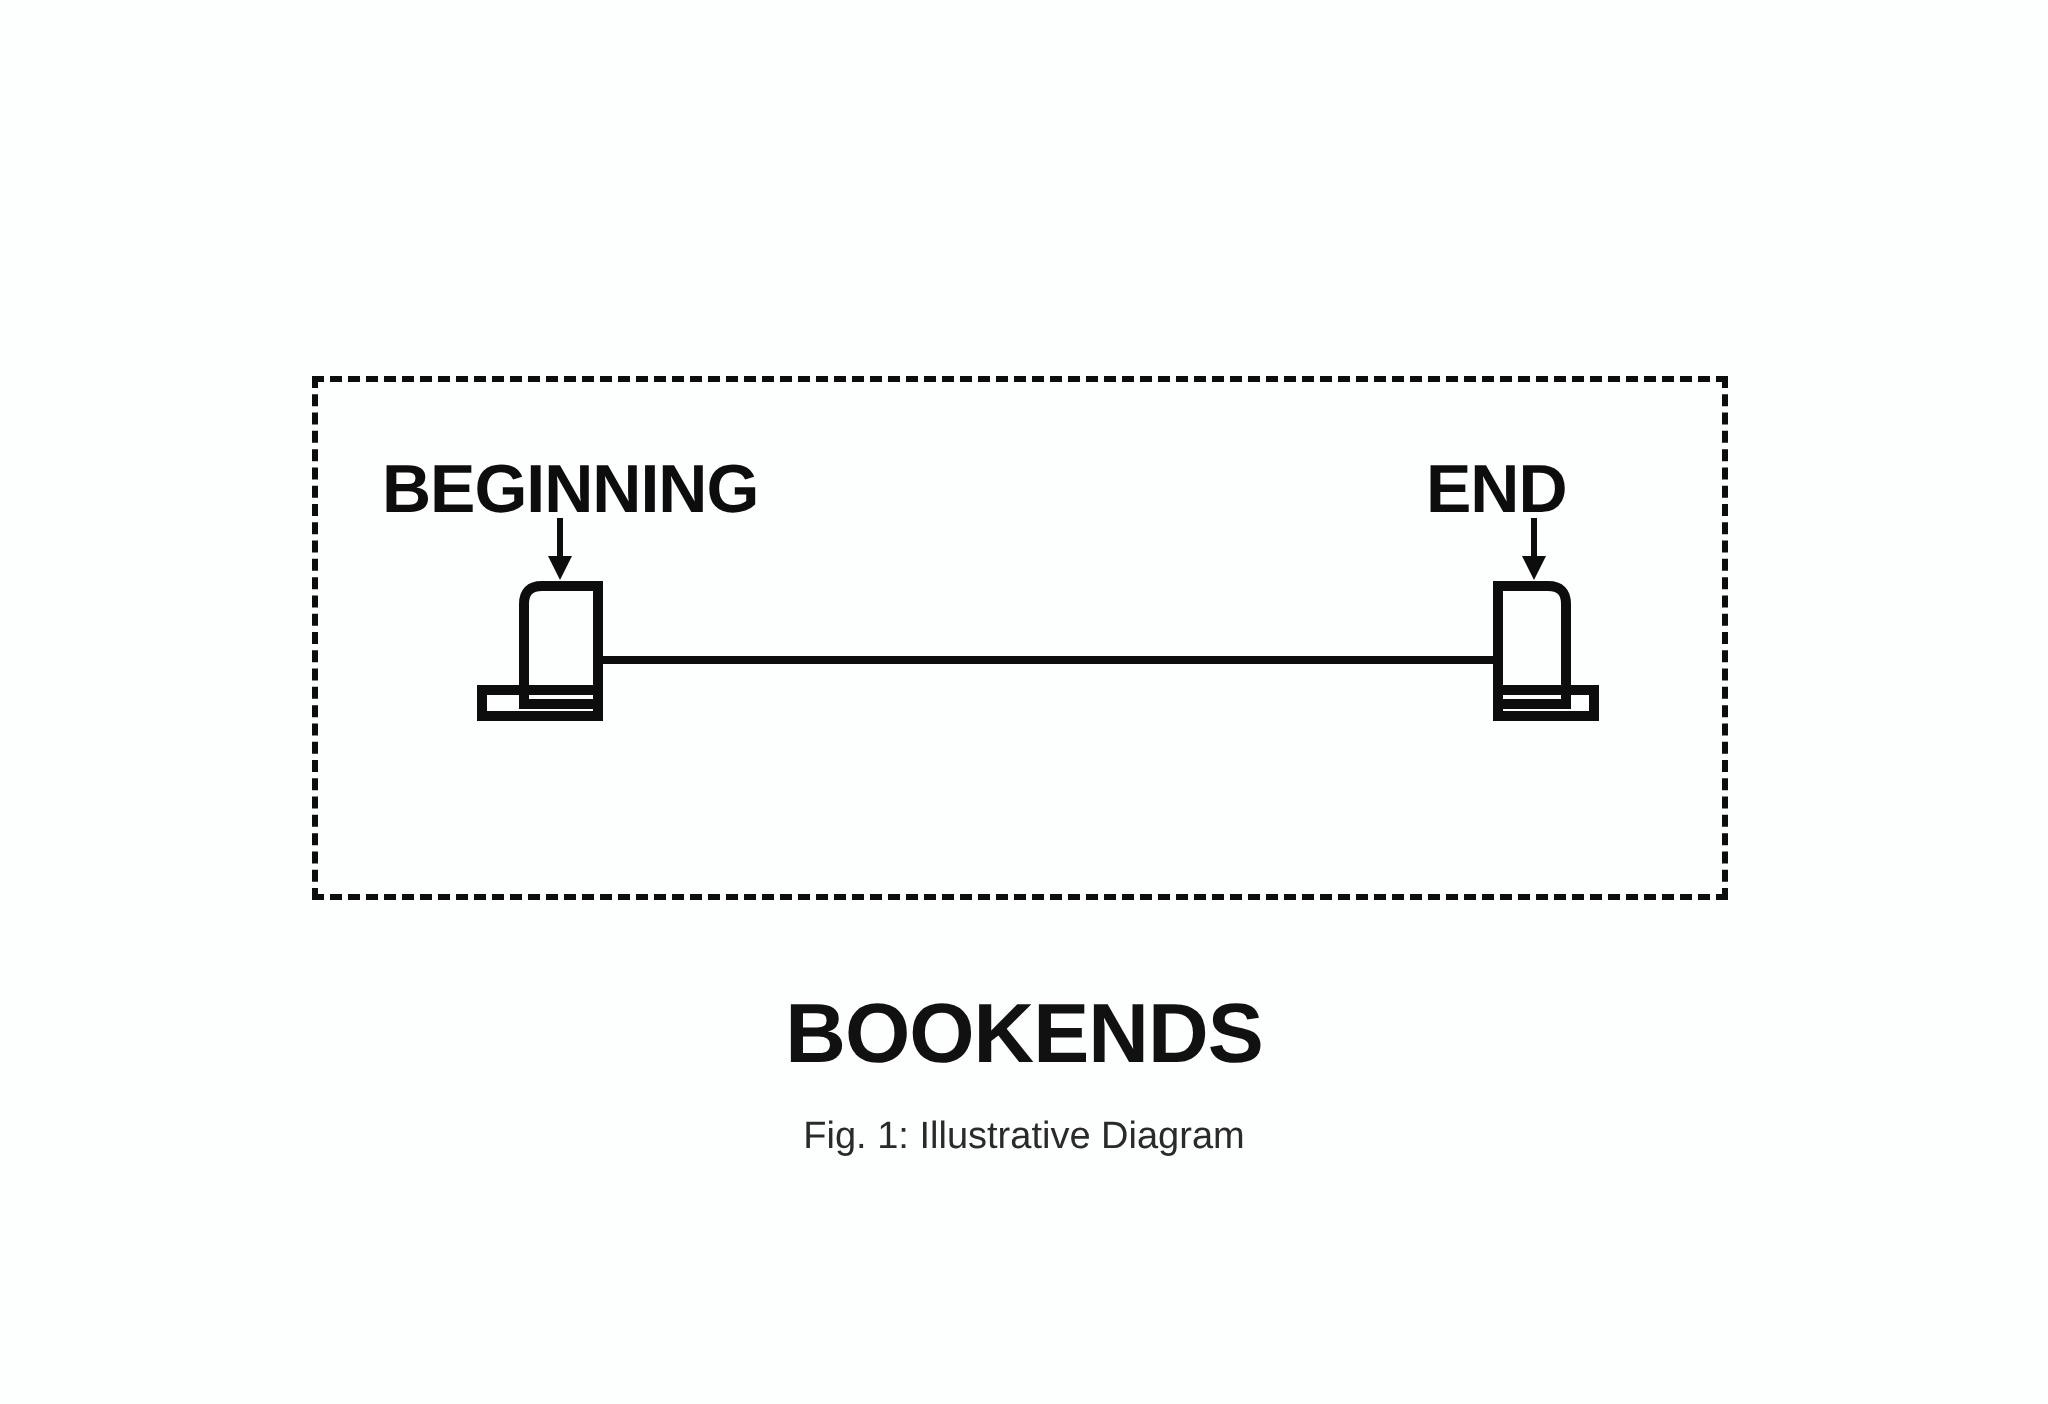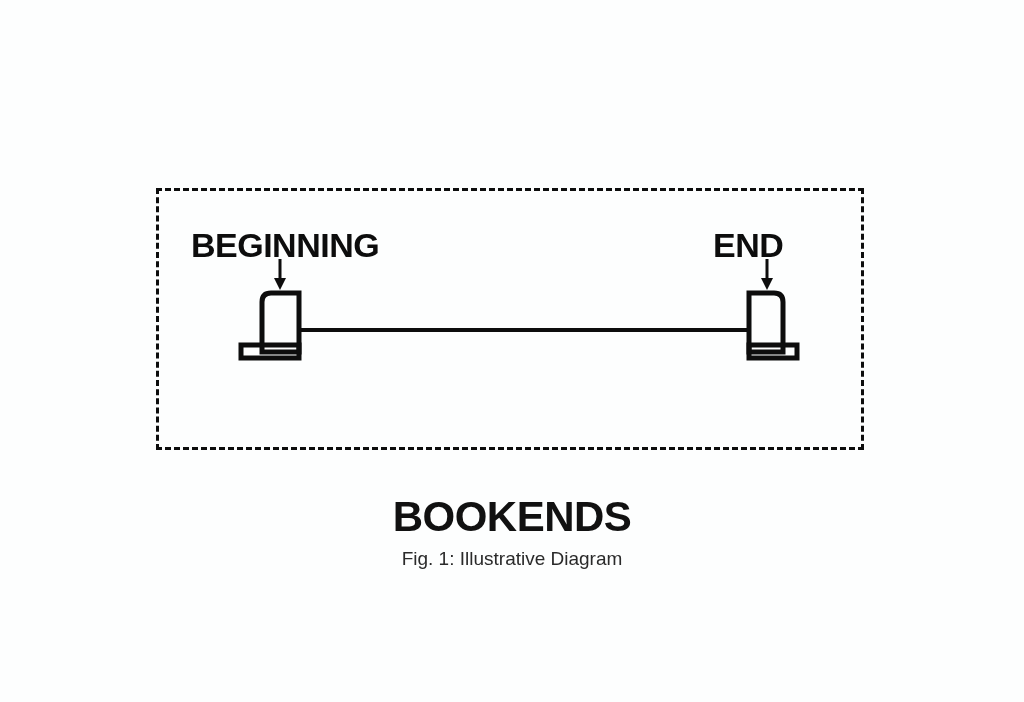--- a/index.html
+++ b/index.html
@@ -92,21 +92,21 @@
     line-height: 1.05;
     color: #111111;
     margin: 0;
   }
   .caption-sub {
     font-family: "Liberation Sans", sans-serif;
     font-weight: normal;
     font-size: 19px;
     line-height: 1.2;
     color: #2a2a2a;
-    margin: 9px 0 0 0;
+    margin: 19px 0 0 0;
   }
 </style>
 </head>
 <body>
 
 <div id="canvas">
 
   <div class="frame"></div>
 
   <div class="label label-beginning">BEGINNING</div>

